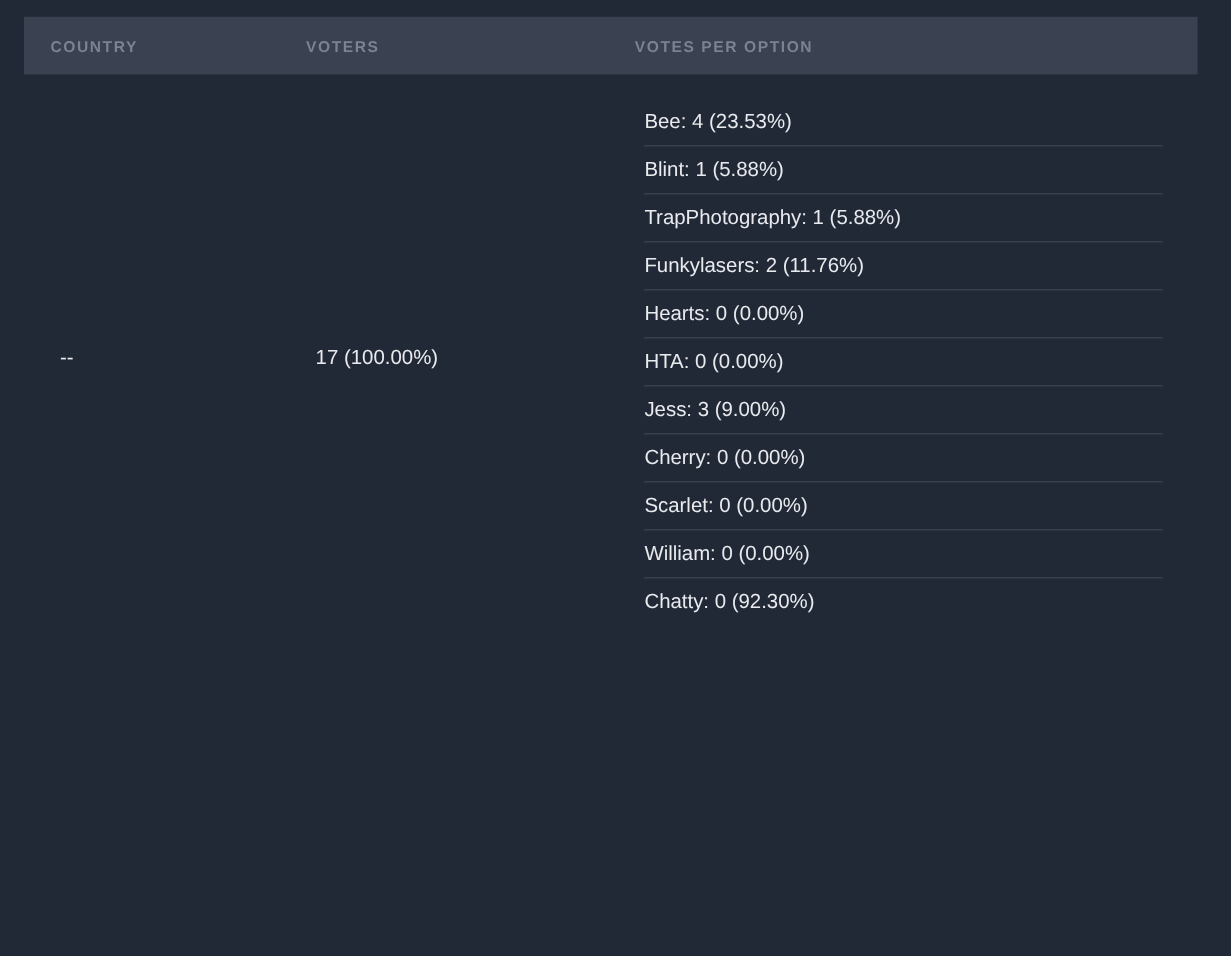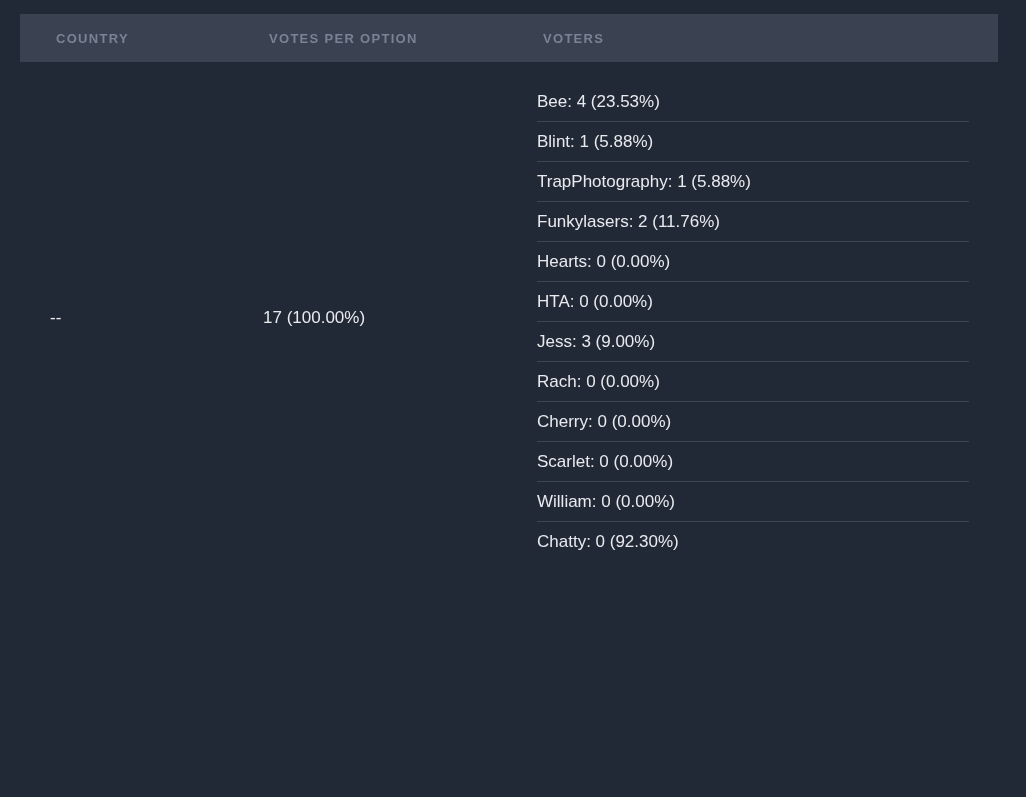--- a/index.html
+++ b/index.html
@@ -22,21 +22,21 @@
   }
   .table{width:978px;}
   .thead{
     display:grid;
     grid-template-columns:213px 274px 1fr;
     height:48px;
     align-items:center;
     background:var(--header-bg);
   }
   .th{
-    padding:0 36px;
+    padding:0 22px;
     font-size:13px;
     font-weight:600;
     letter-spacing:1.3px;
     text-transform:uppercase;
     color:var(--header-text);
     white-space:nowrap;
   }
   .trow{
     display:grid;
     grid-template-columns:213px 274px 1fr;
@@ -61,35 +61,34 @@
   }
   .option:last-child{border-bottom:none;}
 </style>
 </head>
 <body>
 
 <div class="page">
   <div class="table">
     <div class="thead">
       <div class="th">COUNTRY</div>
+      <div class="th">VOTERS</div>
       <div class="th">VOTES PER OPTION</div>
-      <div class="th">VOTERS</div>
     </div>
     <div class="trow">
       <div class="td country">--</div>
       <div class="td voters">17 (100.00%)</div>
       <div class="td options" id="options-list">
           <div class="option"><span>Bee: 4 (23.53%)</span></div>
           <div class="option"><span>Blint: 1 (5.88%)</span></div>
           <div class="option"><span>TrapPhotography: 1 (5.88%)</span></div>
           <div class="option"><span>Funkylasers: 2 (11.76%)</span></div>
           <div class="option"><span>Hearts: 0 (0.00%)</span></div>
           <div class="option"><span>HTA: 0 (0.00%)</span></div>
           <div class="option"><span>Jess: 3 (9.00%)</span></div>
-          <div class="option"><span>Rach: 0 (0.00%)</span></div>
           <div class="option"><span>Cherry: 0 (0.00%)</span></div>
           <div class="option"><span>Scarlet: 0 (0.00%)</span></div>
           <div class="option"><span>William: 0 (0.00%)</span></div>
           <div class="option"><span>Chatty: 0 (92.30%)</span></div>
         </div>
     </div>
   </div>
 </div>
 
 </body></html>

